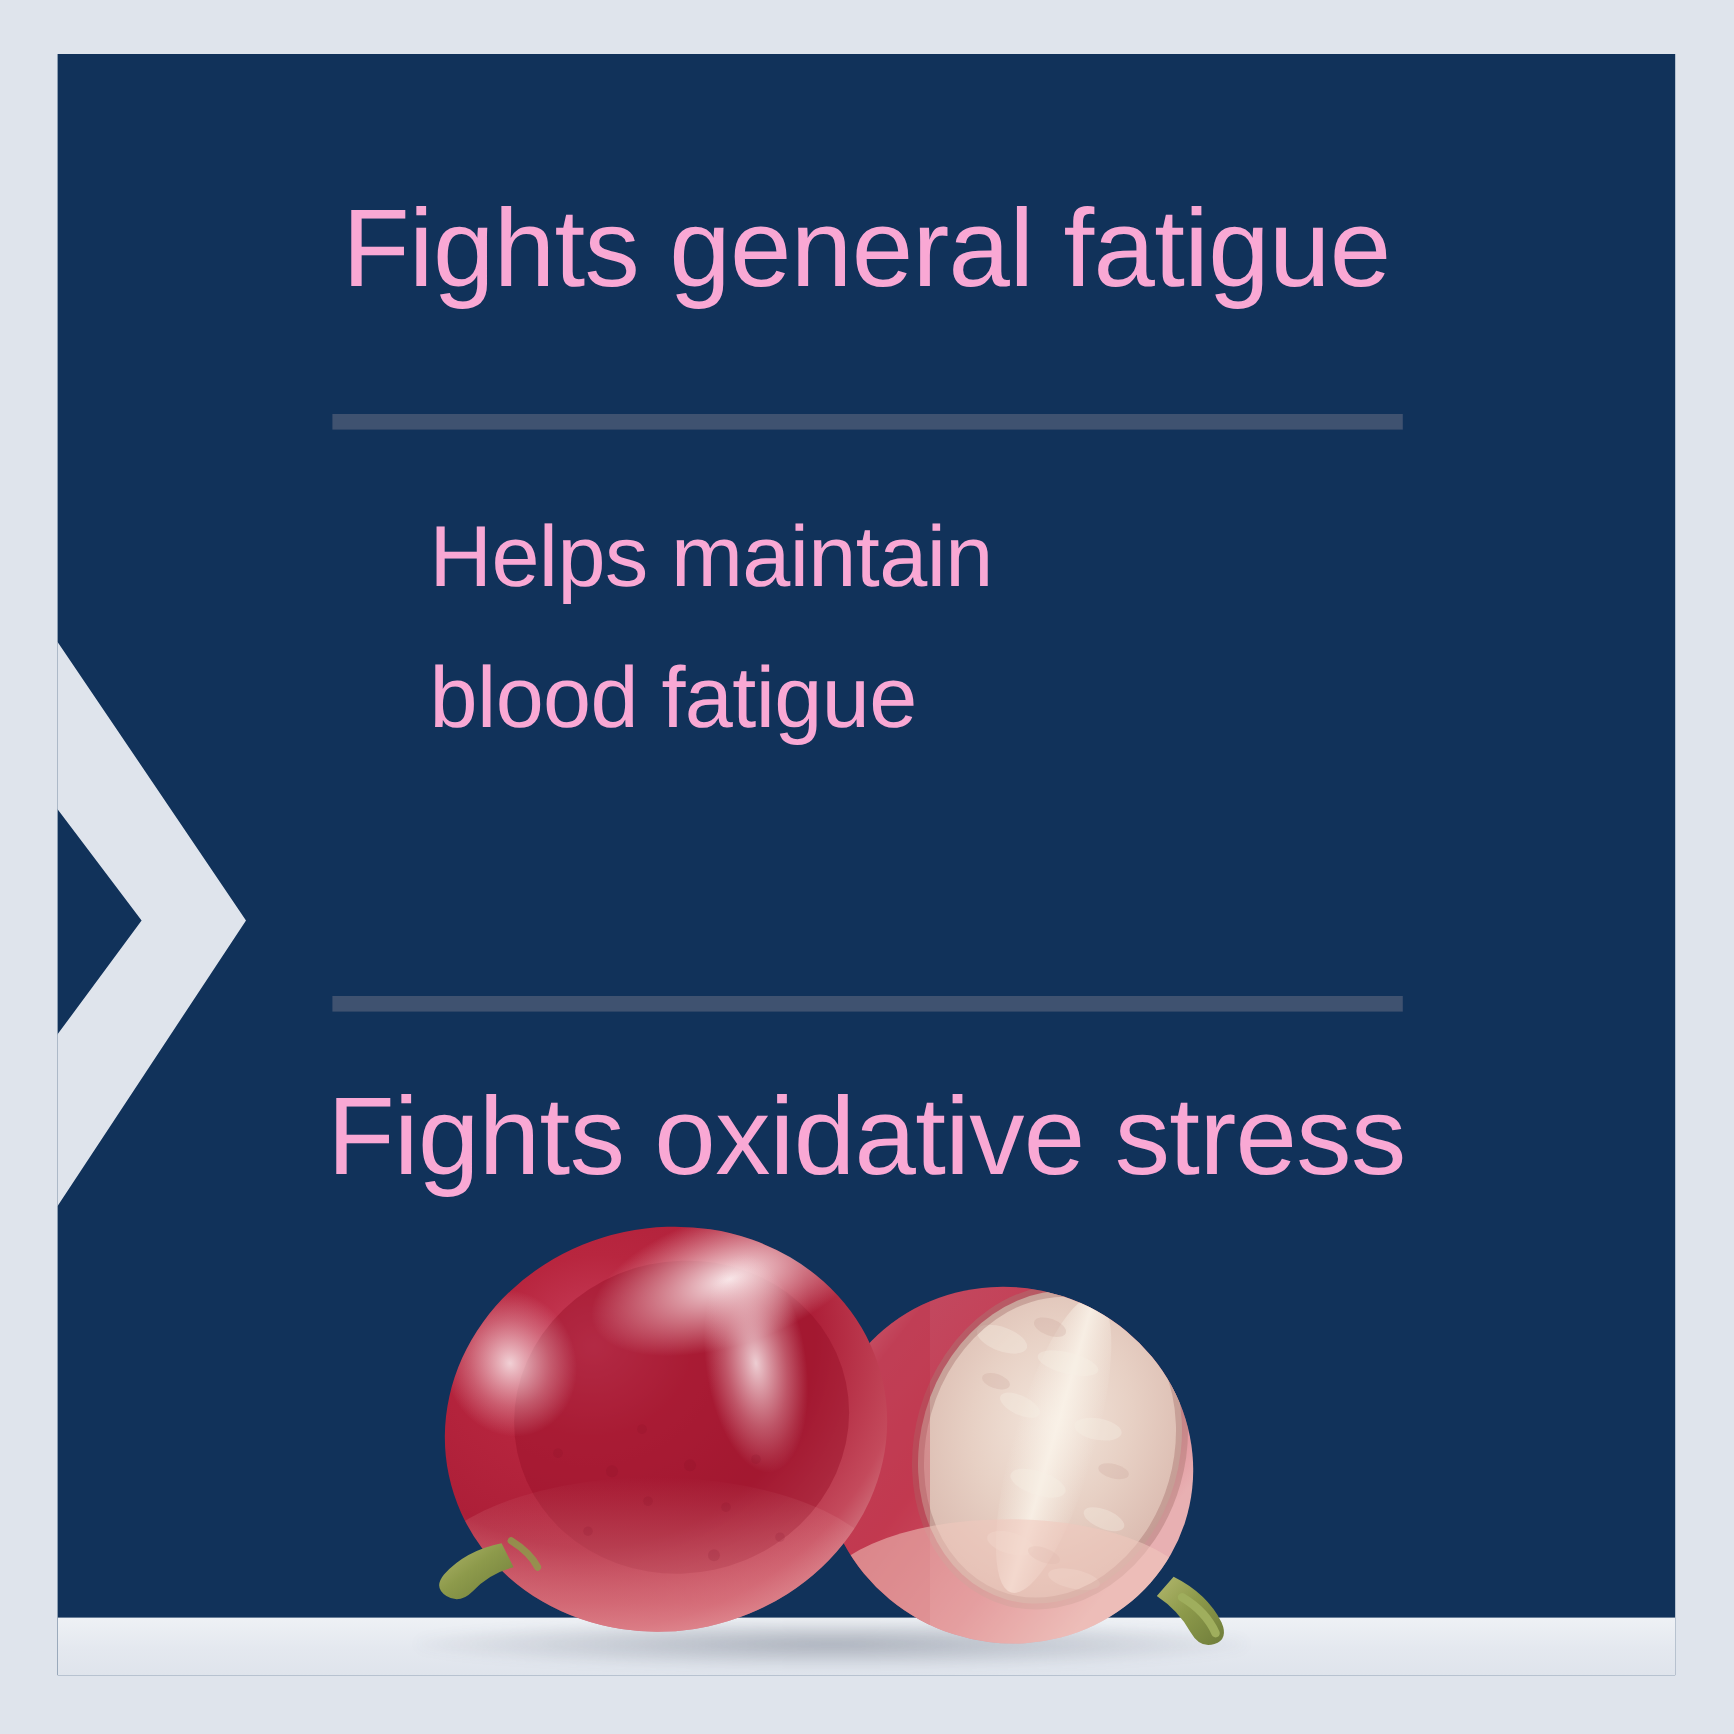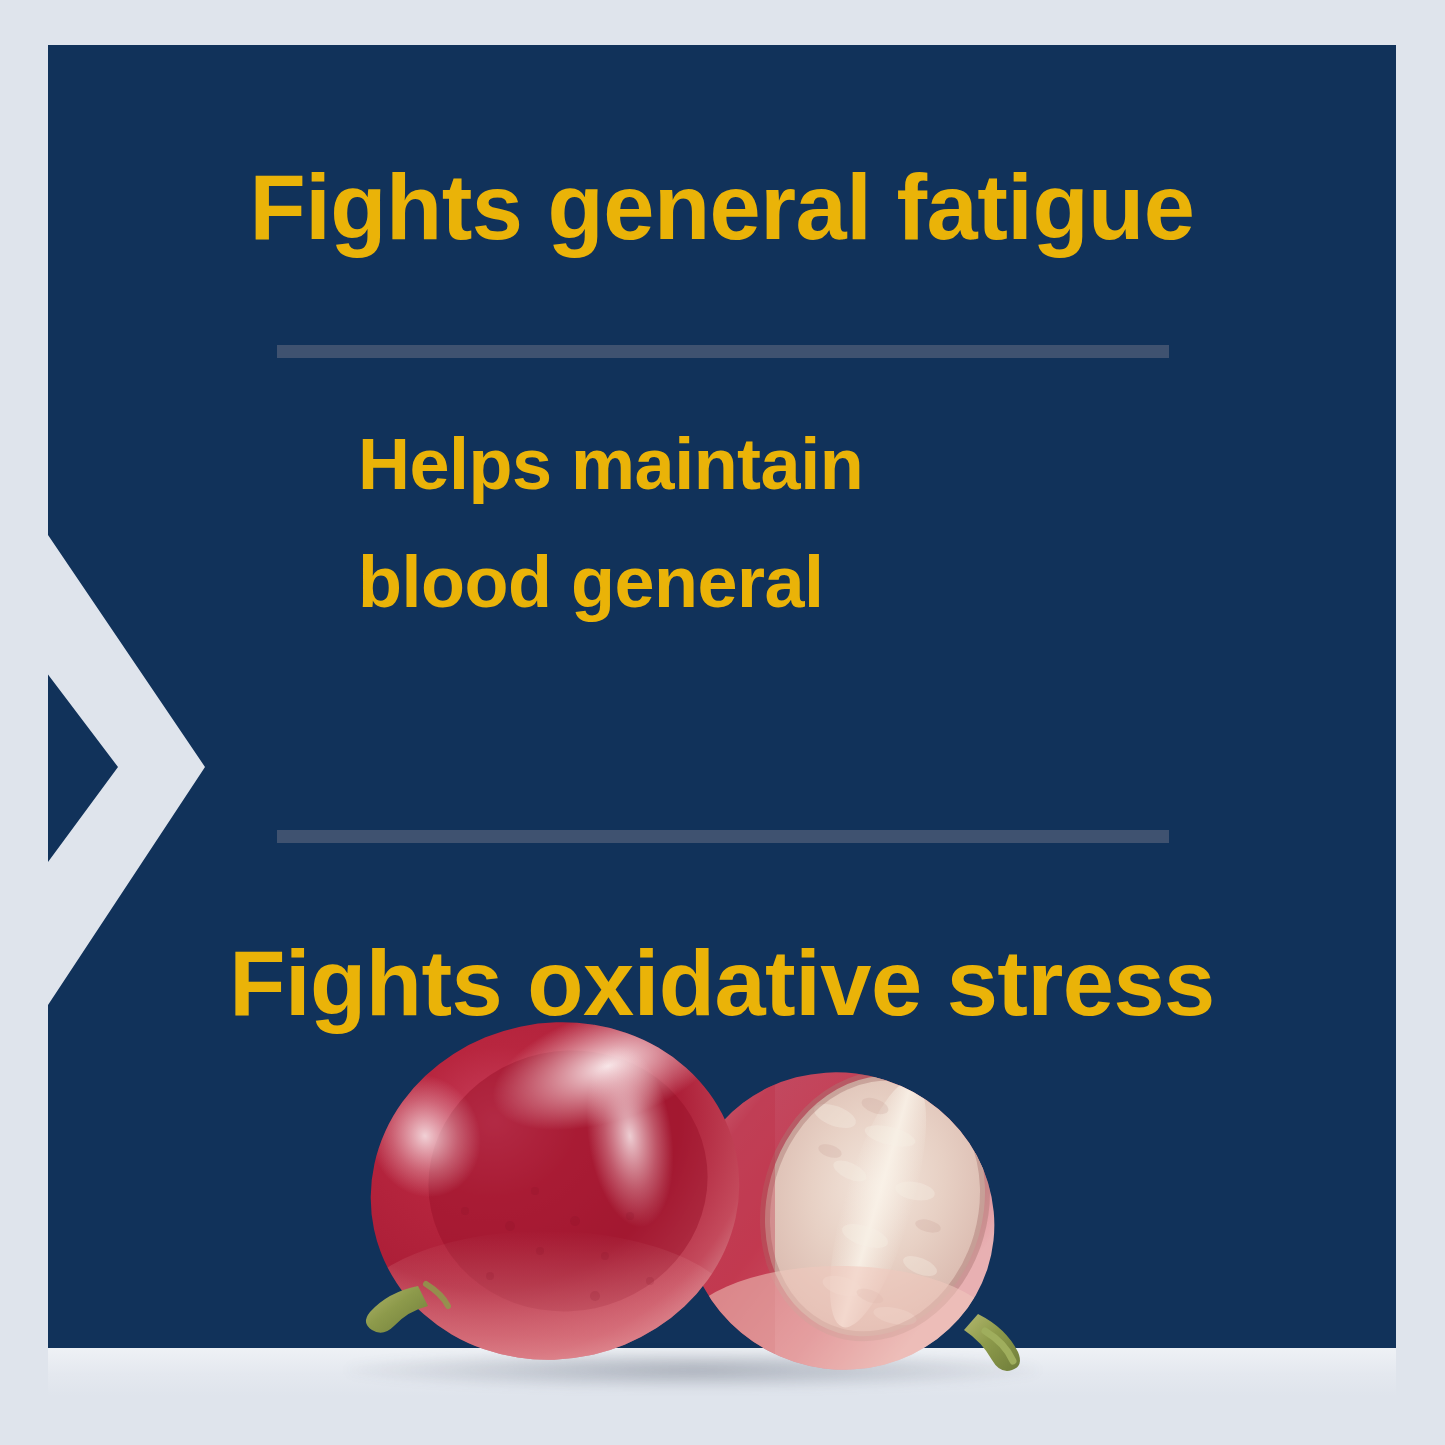--- a/index.html
+++ b/index.html
@@ -35,40 +35,40 @@
     width: 205px;
     height: 470px;
     pointer-events: none;
   }
 
   
   .benefit-row {
     position: absolute;
     left: 0;
     width: 100%;
-    color: #eab308;
-    font-weight: 700;
+    color: #f9a8d4;
+    font-weight: 400;
     letter-spacing: -0.5px;
   }
   .benefit-center {
     text-align: center;
     font-size: 92px;
     line-height: 104px;
   }
   .benefit-left {
     text-align: left;
     font-size: 72px;
     line-height: 118px;
     padding-left: 310px;
     box-sizing: border-box;
   }
 
   #row-1 { top: 110px; }
   #row-2 { top: 360px; }
-  #row-3 { top: 850px; margin-top: 36px; }
+  #row-3 { top: 850px; }
 
   
   .divider {
     position: absolute;
     left: 229px;
     width: 892px;
     height: 13px;
     background: #3f5270;
   }
   #divider-1 { top: 300px; }
@@ -120,21 +120,21 @@
   <div id="panel">
 
     <div class="benefit-row benefit-center" id="row-1">
       <span>Fights general fatigue</span>
     </div>
 
     <div class="divider" id="divider-1"></div>
 
     <div class="benefit-row benefit-left" id="row-2">
       <div>Helps maintain</div>
-      <div>blood general</div>
+      <div>blood fatigue</div>
     </div>
 
     <div class="divider" id="divider-2"></div>
 
     <div class="benefit-row benefit-center" id="row-3">
       <span>Fights oxidative stress</span>
     </div>
 
     <div id="photo-area">
 

